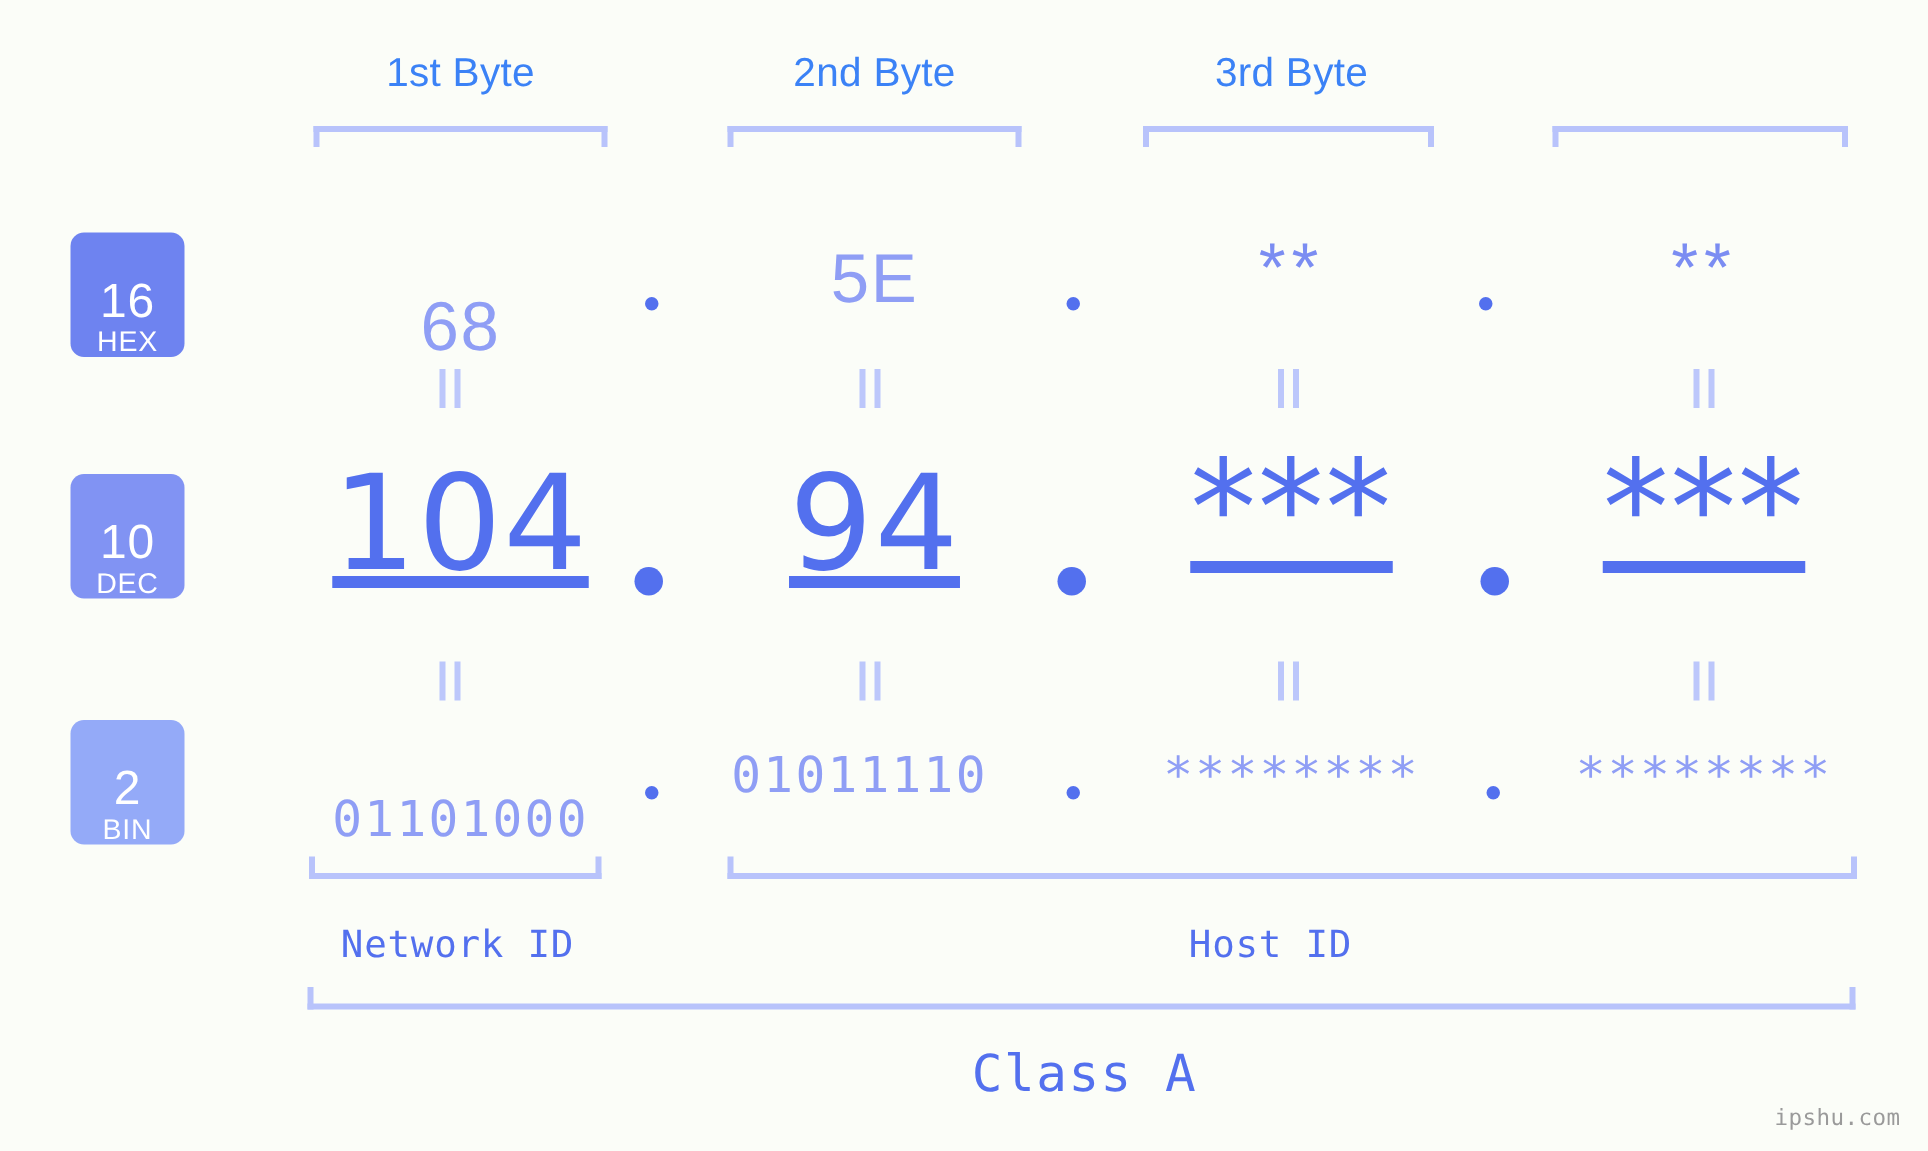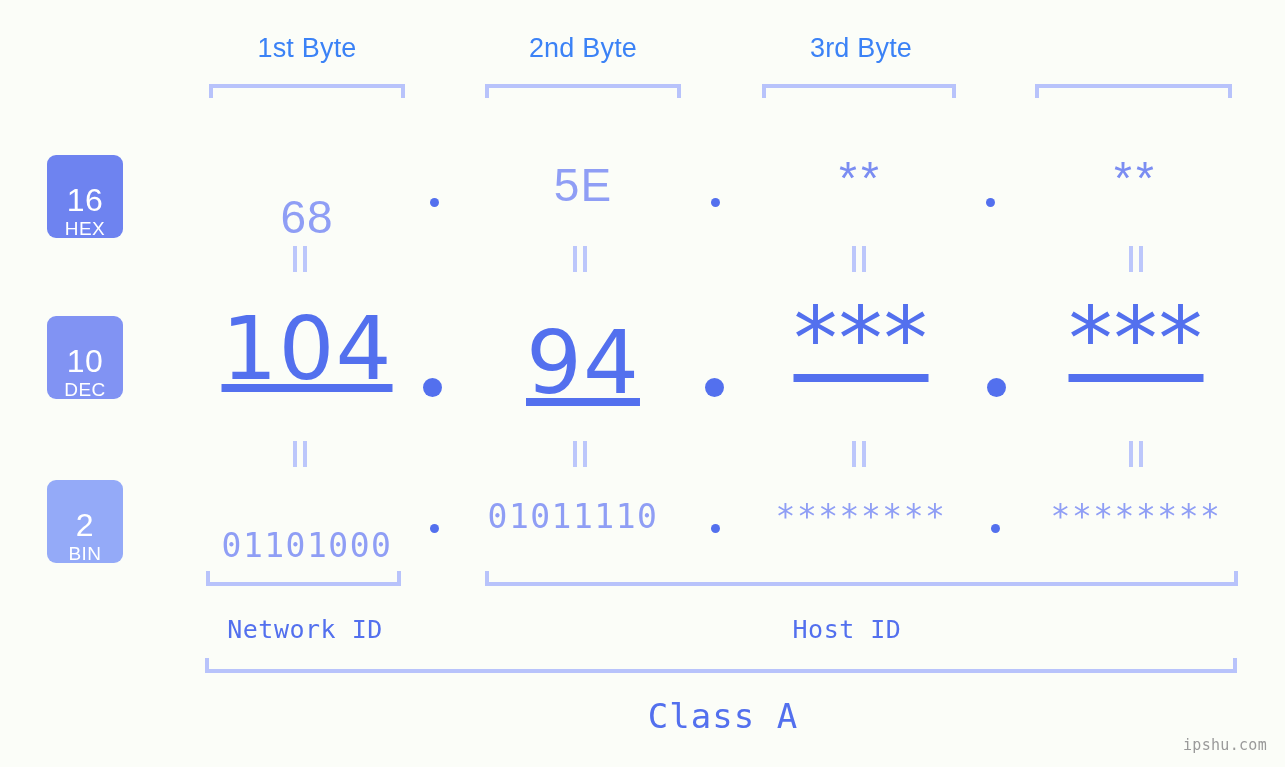--- a/index.html
+++ b/index.html
@@ -217,21 +217,21 @@
   <div class="eq" style="left:850px; top:246px;">
     <i class="l"></i>
       <i class="r"></i>
   </div>
   <div class="eq" style="left:1127px; top:246px;">
     <i class="l"></i>
       <i class="r"></i>
   </div>
 
   <div class="cell dec-val" style="left:182px; width:250px; top:305px;">104</div>
-  <div class="cell dec-val" style="left:458px; width:250px; top:305px;margin-top:14px;">94</div>
+  <div class="cell dec-val" style="left:458px; width:250px; top:305px;">94</div>
   <div class="cell dec-val" style="left:736px; width:250px; top:295px;">***</div>
   <div class="cell dec-val" style="left:1011px; width:250px; top:295px;">***</div>
 
   <div class="dot dot-dec" style="left:423px; top:378px;"></div>
   <div class="dot dot-dec" style="left:705px; top:378px;"></div>
   <div class="dot dot-dec" style="left:987px; top:378px;"></div>
 
   <div class="eq" style="left:291px; top:441px;">
     <i class="l"></i>
       <i class="r"></i>

